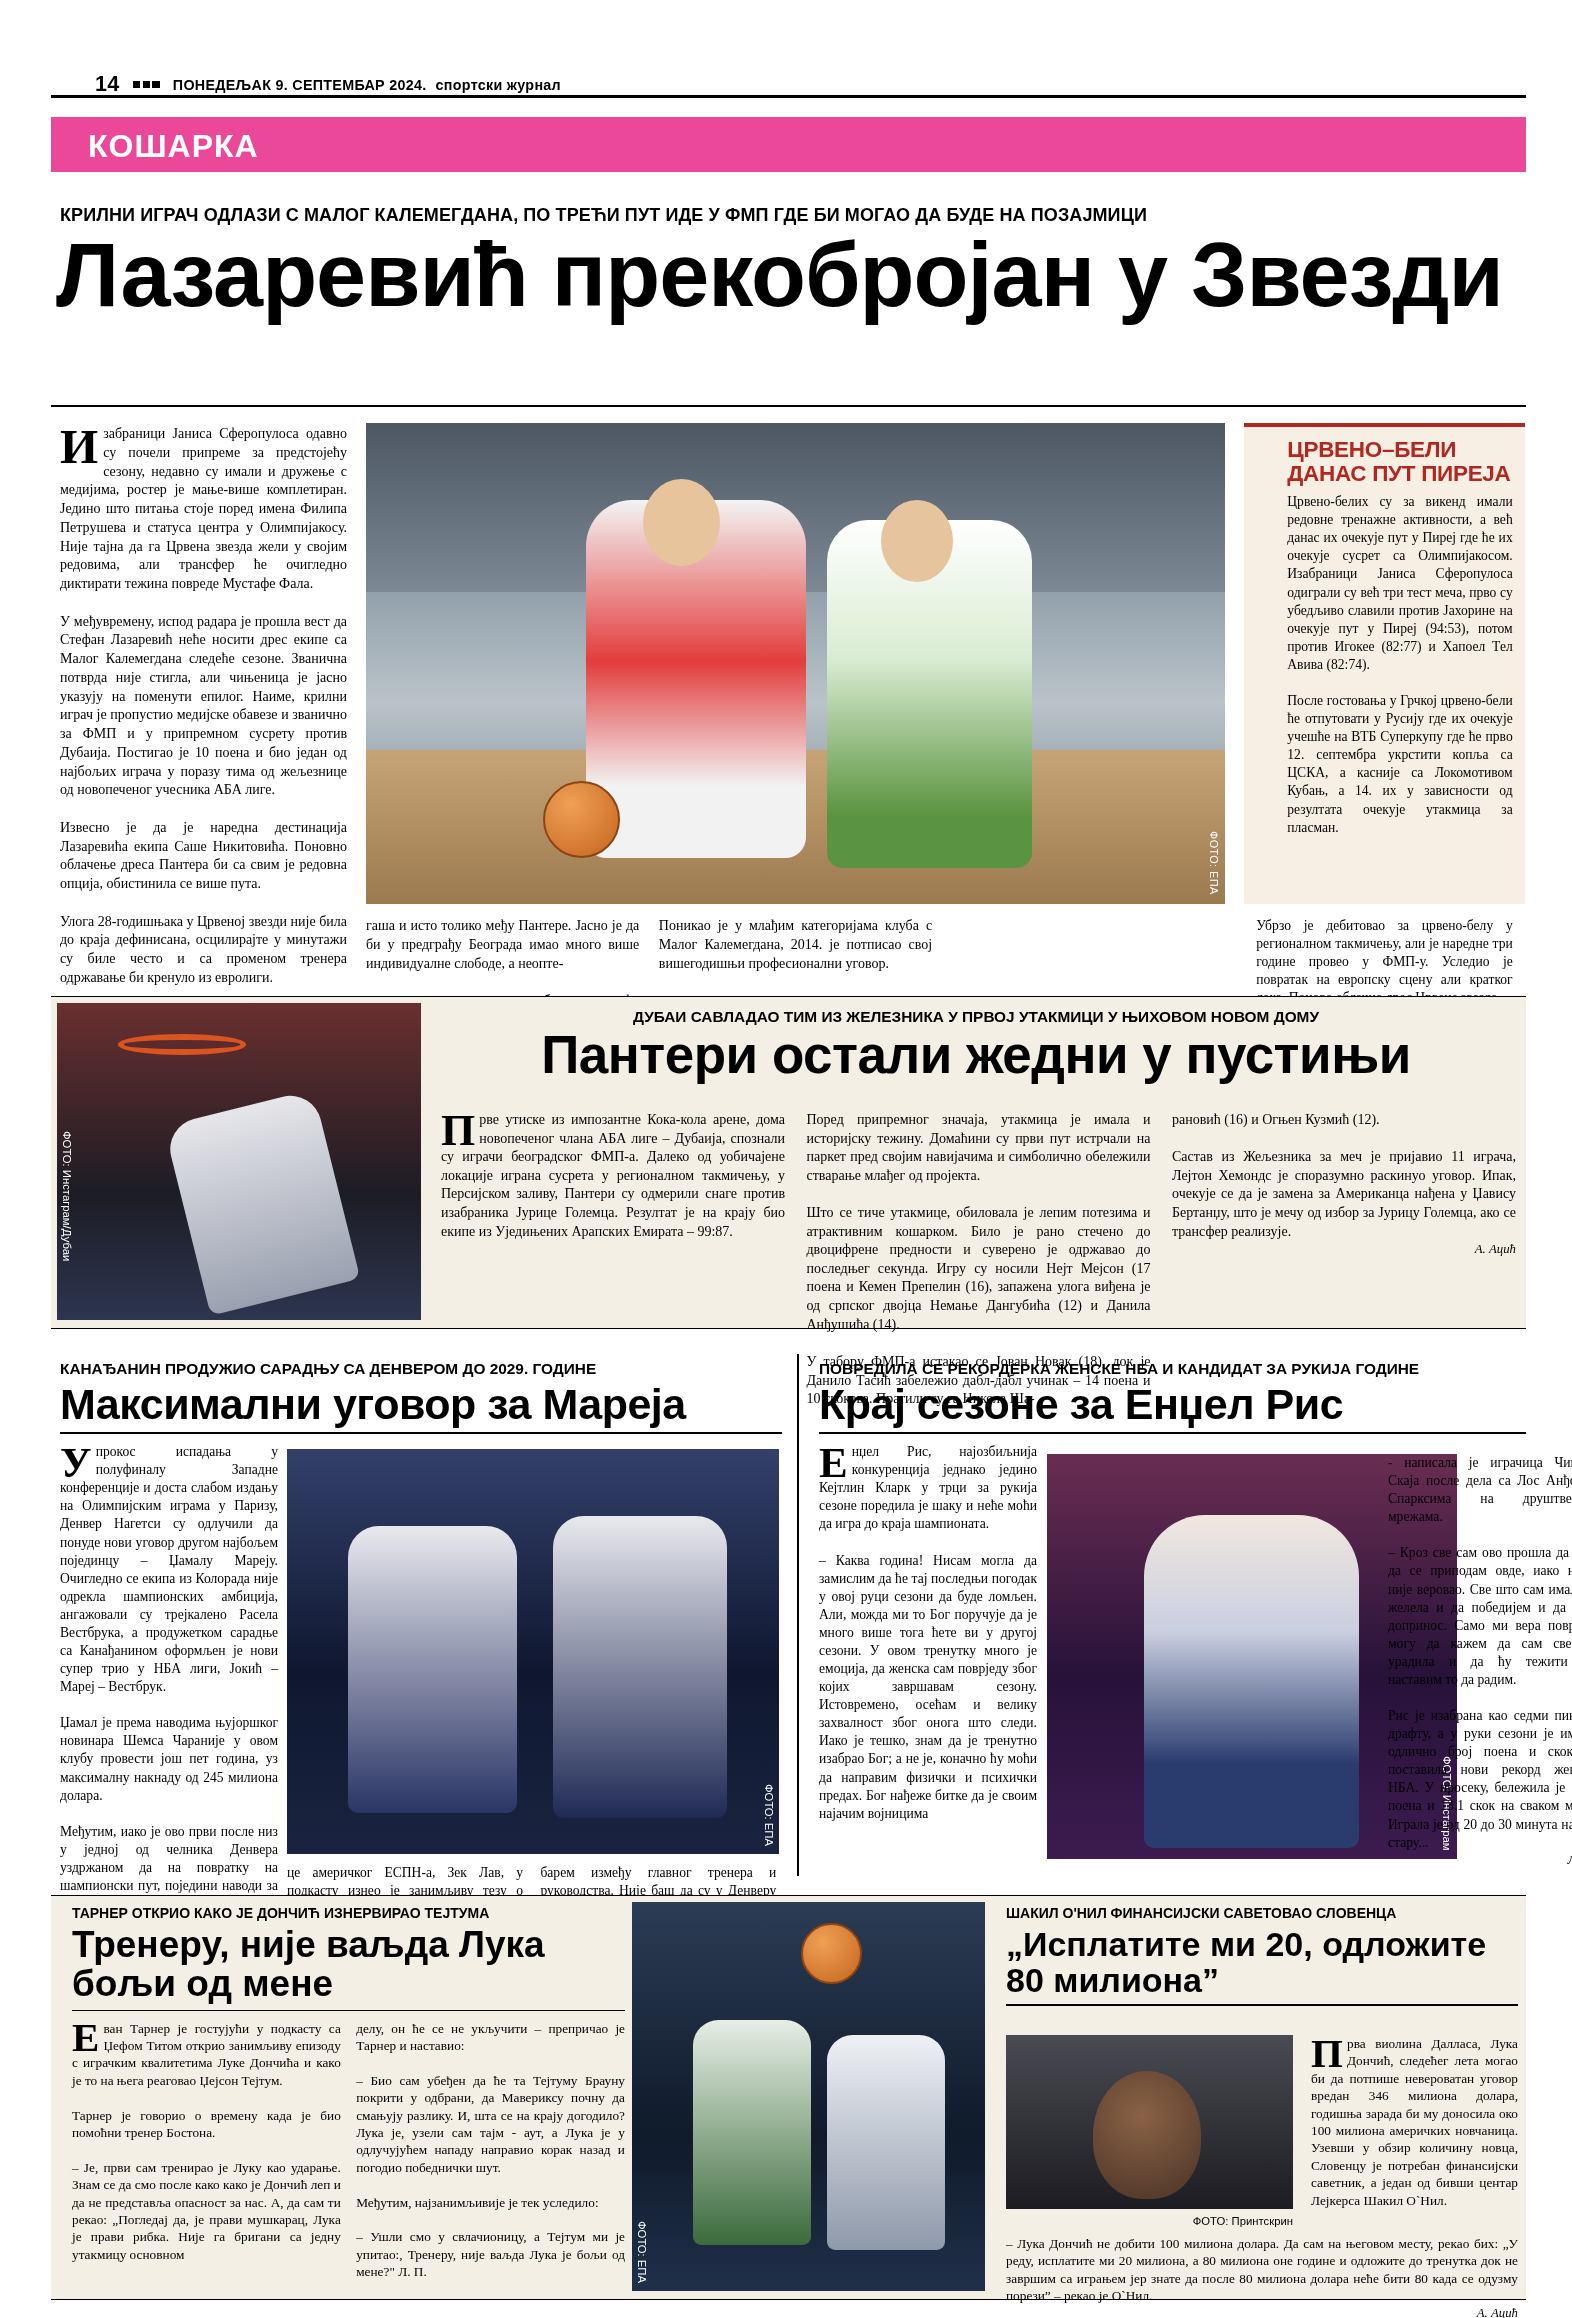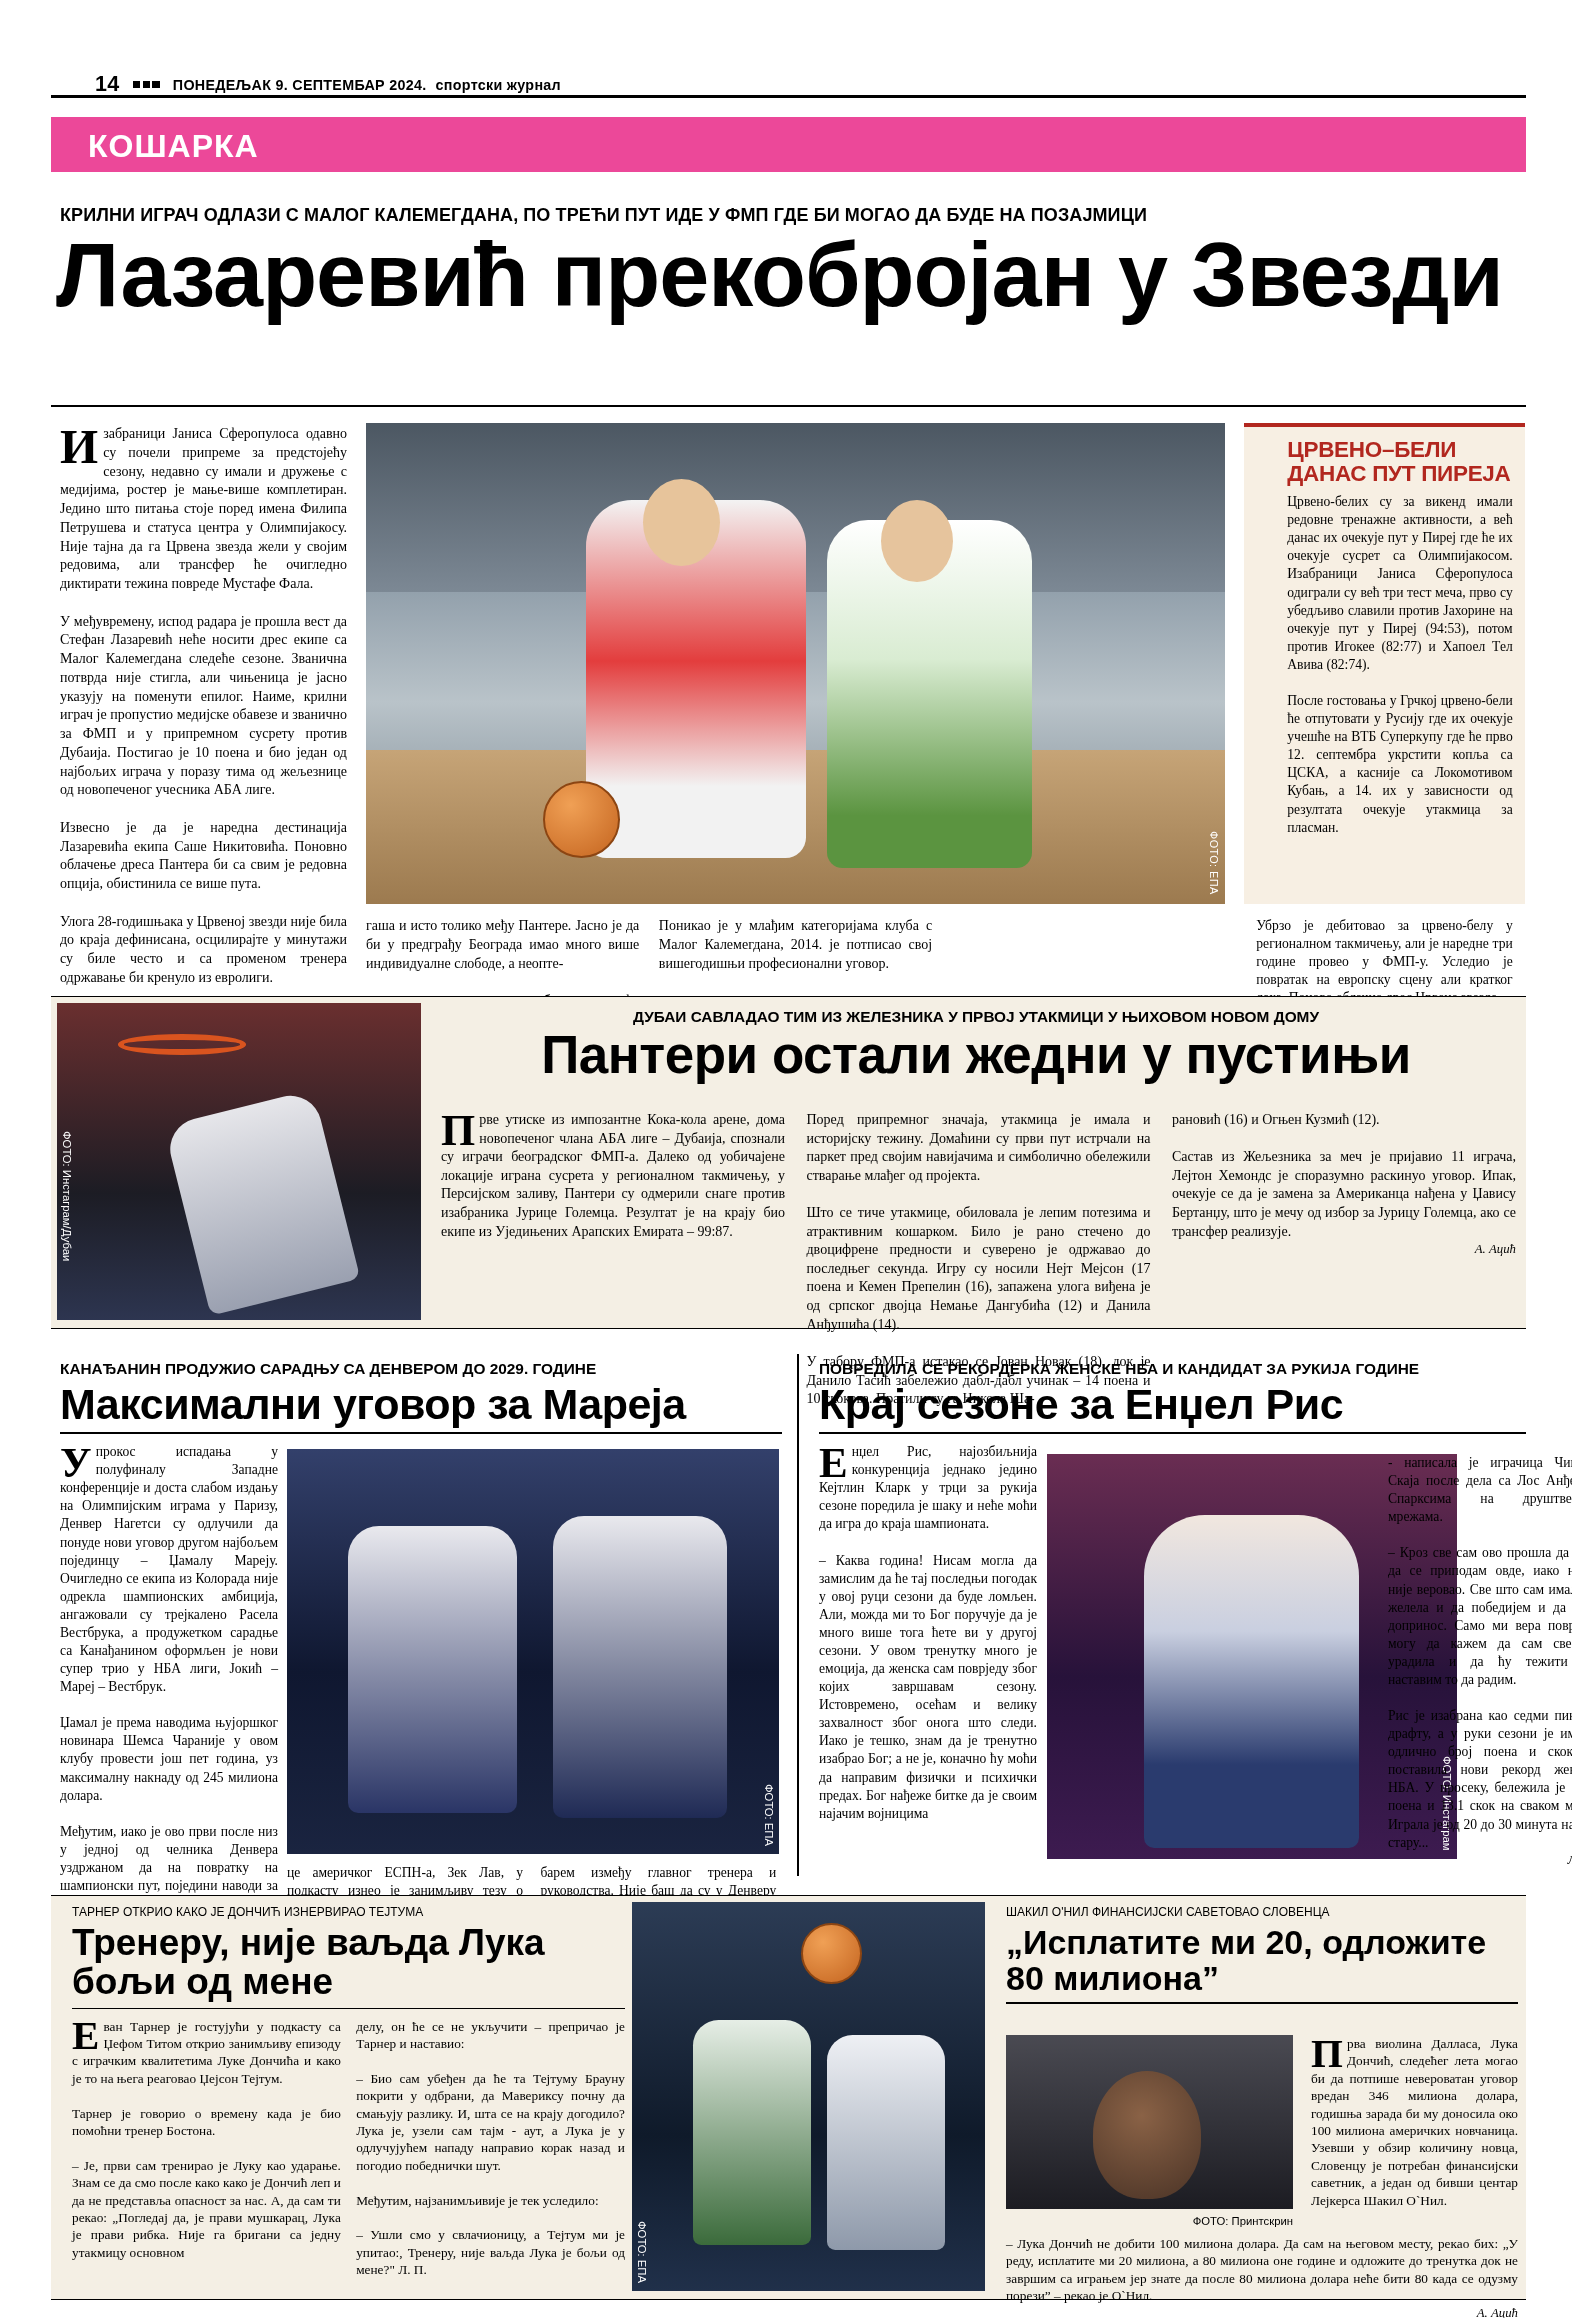--- a/index.html
+++ b/index.html
@@ -235,21 +235,21 @@
     background:linear-gradient(180deg,#f1e7df 0%,#c9cfe0 35%,#2a3b6e 75%);
     border-radius:61px 61px 10.2px 10.2px;
   }
 
   
   .band3 {
     position:absolute; left:51px; top:1895px; width:1475px; height:405px;
     background:#f4efe4; border-top:1.5px solid #000; border-bottom:1.5px solid #000;
   }
   .b3-left { position:absolute; left:72px; top:1905px; width:553px; }
-  .b3-kicker { font-family:"Liberation Sans", sans-serif; font-weight:normal; font-size:12px; }
+  .b3-kicker { font-family:"Liberation Sans", sans-serif; font-weight:bold; font-size:14px; }
   .b3-title { font-family:"Liberation Sans", sans-serif; font-weight:bold; font-size:37px; line-height:1.05; margin-top:5.1px; }
   .b3-rule { height:1.5px; background:#000; margin-top:6.1px; }
   .b3-body { display:flex; gap:15.4px; margin-top:8.2px; font-size:13.3px; line-height:1.31; text-align:justify; }
   .b3-body .c { width:269px; }
   .b3-body .dropcap { float:left; font-size:41px; line-height:31px; font-weight:bold; padding-right:4.1px; padding-top:2.6px; }
 
   .b3-photo {
     position:absolute; left:632px; top:1902px; width:353px; height:389px;
     background:linear-gradient(180deg,#2c3c55,#0f1a2a 60%,#20304a);
     overflow:hidden;

